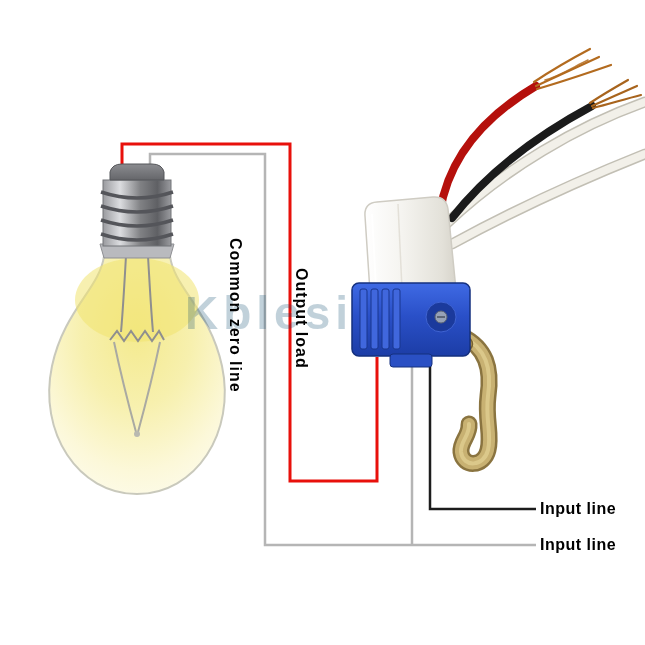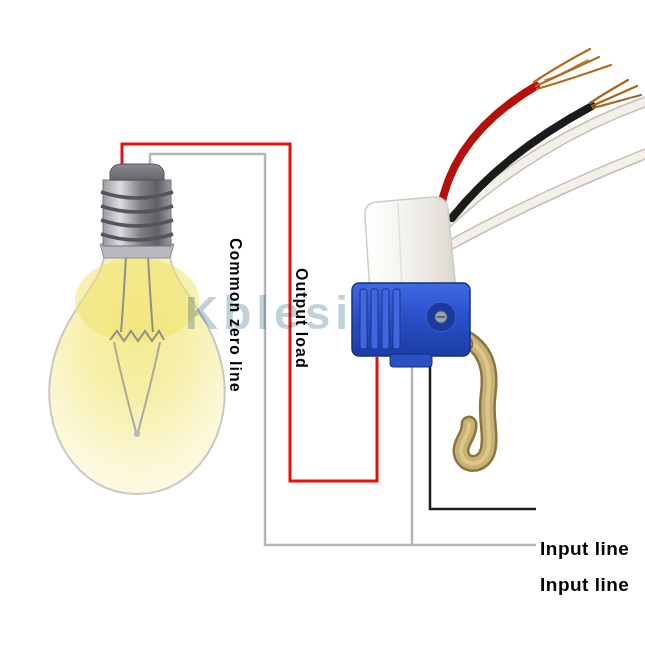--- a/index.html
+++ b/index.html
@@ -21,23 +21,22 @@
     white-space:nowrap;
     user-select:none;
   }
   .vertical-label{
     writing-mode:vertical-rl;
     text-orientation:mixed;
     font-size:16px;
     letter-spacing:1px;
   }
   .horizontal-label{
-    font-size:19px;
+    font-size:16px;
     letter-spacing:0.5px;
-    margin-top:38px;
   }
   #label-common-zero{left:226px;top:238px;}
   #label-output-load{left:292px;top:268px;}
   #label-input-line{left:540px;top:500px;}
   #label-zero-line{left:540px;top:536px;}
   #watermark{
     position:absolute;left:185px;top:286px;
     font-size:46px;font-weight:bold;letter-spacing:5px;
     color:#0c4a6e;opacity:0.25;
   }

